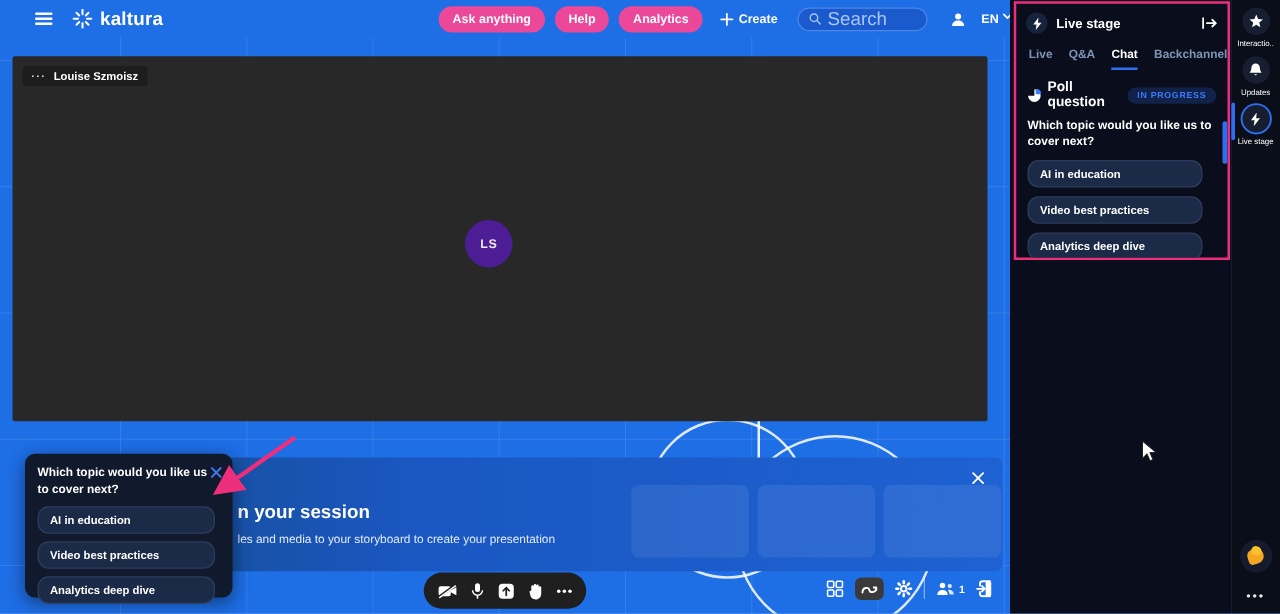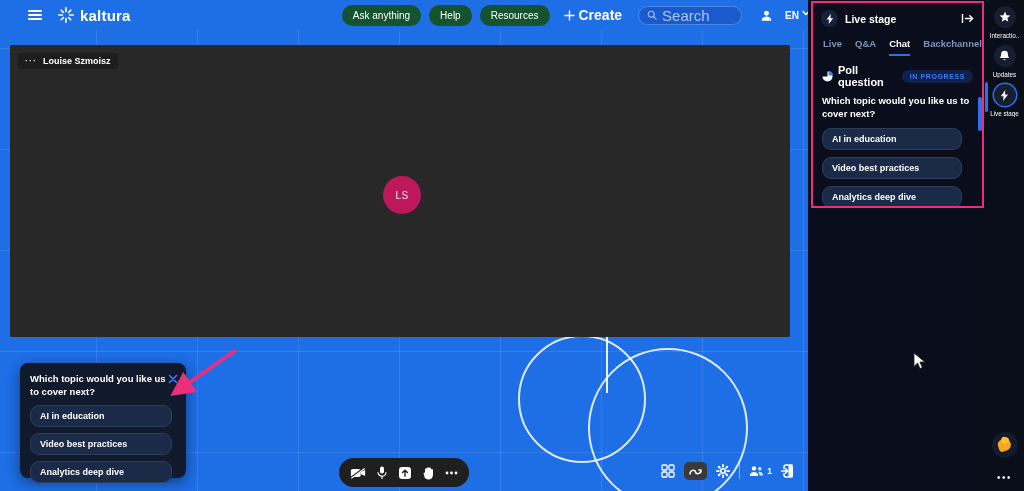--- a/index.html
+++ b/index.html
@@ -8,23 +8,23 @@
   .app { position:relative; width:1024px; height:491px; background:#1E6EE6; }
 
   
   .topbar { position:absolute; left:0; top:0; width:808px; height:30px; background:#1E6EE6;
             display:flex; align-items:center; color:#fff; z-index:5;margin-left:16px; }
   .hamburger { width:14px; height:10px; margin-left:12px; display:flex; flex-direction:column; justify-content:space-between; cursor:pointer; }
   .hamburger span { display:block; height:1.6px; background:#fff; border-radius:1px; }
   .logo-wrap { display:flex; align-items:center; margin-left:16px; gap:6px; }
   .logo-text { font-size:15px; font-weight:bold; letter-spacing:.2px; }
   .spacer { flex:1; }
-  .pill-btn { background:#14532d; color:#fff; font-size:10px; font-weight:normal; border:none;
+  .pill-btn { background:#ec4899; color:#fff; font-size:10px; font-weight:bold; border:none;
               border-radius:11px; padding:5px 11px; margin-left:8px; cursor:pointer; }
-  .create-btn { display:flex; align-items:center; gap:4px; margin-left:14px; font-size:14px; font-weight:bold; cursor:pointer; }
+  .create-btn { display:flex; align-items:center; gap:4px; margin-left:14px; font-size:10px; font-weight:bold; cursor:pointer; }
   .searchbox { display:flex; align-items:center; gap:5px; margin-left:16px; width:104px; height:19px;
                background:#1A5ACC; border:1px solid #4C86E8; border-radius:10px; padding:0 8px; }
   .searchbox input { background:transparent; border:none; outline:none; color:#fff; font-size:15px; width:70px; }
   .searchbox input::placeholder { color:#A9C6F5; }
   .account { margin-left:18px; cursor:pointer; display:flex; align-items:center; }
   .lang { display:flex; align-items:flex-start; gap:3px; margin:0 14px 0 12px; font-size:10px; font-weight:bold; cursor:pointer; }
 
   
   .stage { position:absolute; left:0; top:30px; width:808px; height:461px; background:#1E6EE6; overflow:hidden;
            background-image:
@@ -33,22 +33,22 @@
            background-size:101px 101px; background-position:-5px 18px; }
   .deco-circle { position:absolute; border:2px solid rgba(255,255,255,.85); border-radius:50%; }
   .deco-c1 { left:518px; top:305px; width:128px; height:128px; }
   .deco-c2 { left:588px; top:318px; width:160px; height:160px; }
   .deco-line { position:absolute; left:606px; top:305px; width:2px; height:58px; background:rgba(255,255,255,.9); }
 
   .video-tile { position:absolute; left:10px; top:15px; width:780px; height:292px; background:#282828; border-radius:2px; }
   .name-tag { position:absolute; left:8px; top:8px; background:#1D1D1D; color:#fff; font-size:9px; font-weight:bold;
               border-radius:3px; padding:3px 7px; display:flex; align-items:center; gap:6px; }
   .dots3 { letter-spacing:1px; font-size:9px; color:#ddd; }
-  .avatar { position:absolute; left:373px; top:131px; width:38px; height:38px; border-radius:50%;
-            background:#be185d; color:#E8E8E8; font-size:10px; font-weight:normal;
+  .avatar { position:absolute; left:362px; top:131px; width:38px; height:38px; border-radius:50%;
+            background:#4c1d95; color:#E8E8E8; font-size:10px; font-weight:bold;
             display:flex; align-items:center; justify-content:center; letter-spacing:.5px; }
 
   
   .banner { position:absolute; left:142px; top:336px; width:660px; height:91px;
             background:linear-gradient(90deg,#17509F,#1A57C2 30%,#1E61D2); border-radius:6px; z-index:3; }
   .banner-title { position:absolute; left:48px; top:35px; color:#fff; font-size:15px; font-weight:bold; }
   .banner-sub { position:absolute; left:48px; top:60px; color:#E3ECFB; font-size:9.5px; }
   .banner-close { position:absolute; right:14px; top:9px; cursor:pointer; }
   .tiles { position:absolute; left:363px; top:22px; display:flex; gap:7px; }
   .tile { width:94px; height:58px; background:rgba(255,255,255,.08); border-radius:6px; }
@@ -134,21 +134,21 @@
             <line x1="10.6" y1="10.6" x2="12.8" y2="12.8"></line>
           <line x1="12.8" y1="3.2" x2="10.6" y2="5.4"></line>
             <line x1="5.4" y1="10.6" x2="3.2" y2="12.8"></line>
         </g>
       </svg>
       <span class="logo-text">kaltura</span>
     </div>
     <div class="spacer"></div>
     <button class="pill-btn">Ask anything</button>
     <button class="pill-btn">Help</button>
-    <button class="pill-btn">Resources</button>
+    <button class="pill-btn">Analytics</button>
     <div class="create-btn">
       <svg width="11" height="11" viewBox="0 0 11 11">
         <path d="M5.5 1v9M1 5.5h9" stroke="#fff" stroke-width="1.4" stroke-linecap="round"></path>
       </svg>
       <span>Create</span>
     </div>
     <div class="searchbox">
       <svg width="10" height="10" viewBox="0 0 12 12">
         <circle cx="5" cy="5" r="3.6" fill="none" stroke="#A9C6F5" stroke-width="1.3"></circle>
         <line x1="8" y1="8" x2="11" y2="11" stroke="#A9C6F5" stroke-width="1.3" stroke-linecap="round"></line>
@@ -175,20 +175,34 @@
     <div class="deco-line"></div>
 
     <div class="video-tile">
       <div class="name-tag">
         <span class="dots3">···</span>
         <span>Louise Szmoisz</span>
       </div>
       <div class="avatar">LS</div>
     </div>
 
+    <div class="banner">
+      <div class="banner-title">n your session</div>
+      <div class="banner-sub">les and media to your storyboard to create your presentation</div>
+      <div class="banner-close">
+        <svg width="11" height="11" viewBox="0 0 11 11">
+            <path d="M1.5 1.5 L9.5 9.5 M9.5 1.5 L1.5 9.5" stroke="#fff" stroke-width="1.5" stroke-linecap="round"></path>
+          </svg>
+      </div>
+      <div class="tiles">
+        <div class="tile"></div>
+        <div class="tile"></div>
+        <div class="tile"></div>
+      </div>
+    </div>
 
     <div class="toolbar">
       <span class="tb-icon">
         <svg width="16" height="12" viewBox="0 0 18 13">
           <rect x="1" y="2" width="11" height="9" rx="2" fill="#fff"></rect>
           <path d="M12 5.5 L17 3 v7 L12 7.5z" fill="#fff"></path>
           <line x1="1" y1="12" x2="16" y2="1" stroke="#1F1F1F" stroke-width="2.6"></line>
           <line x1="1.5" y1="12.5" x2="16.5" y2="1.5" stroke="#fff" stroke-width="1.3"></line>
         </svg>
       </span>

